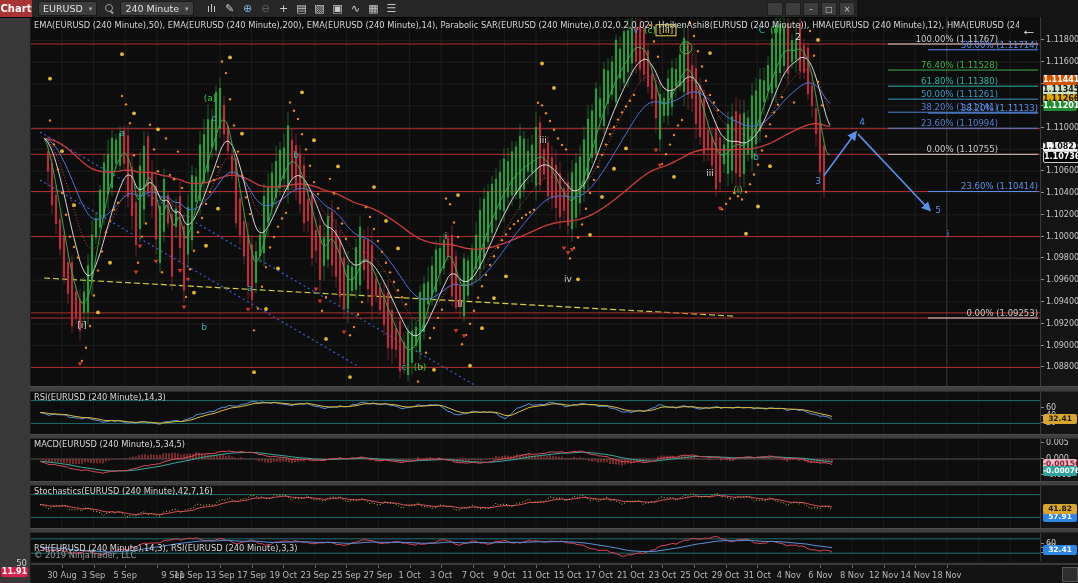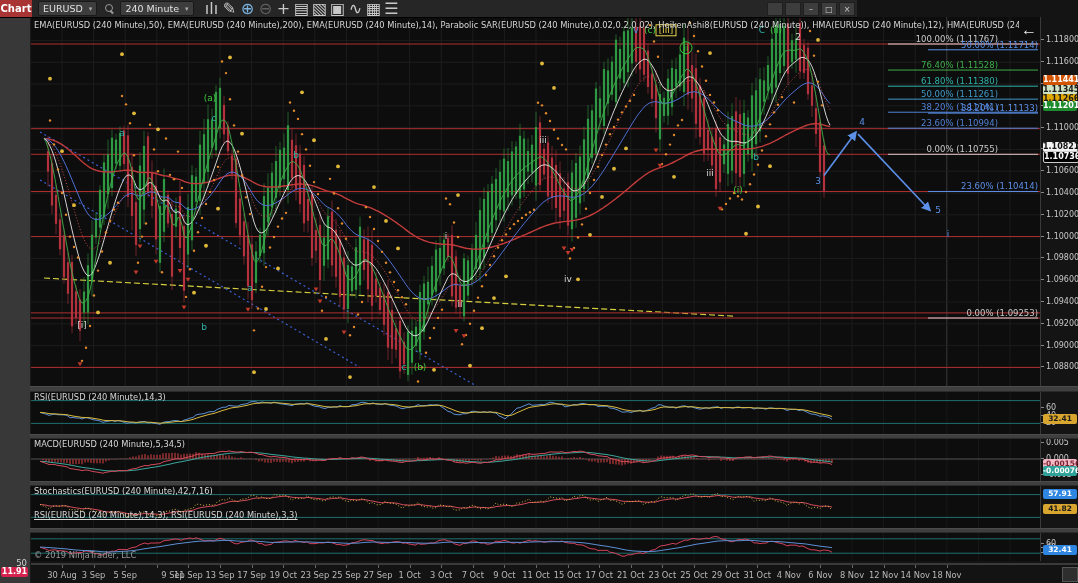--- a/index.html
+++ b/index.html
@@ -11,21 +11,21 @@
   .chart-tab{width:32px;height:17px;background:#a93434;color:#fff;font-size:10px;font-weight:bold;
              display:flex;align-items:center;justify-content:center;}
   .combo{height:13px;background:#3d3d3d;border:1px solid #1a1a1a;border-radius:2px;color:#e0e0e0;
          font-size:9.5px;display:flex;align-items:center;padding:0 4px;margin-left:6px;gap:6px;}
   .combo .caret{font-size:7px;color:#aaa;}
   .magnifier{width:9px;height:9px;position:relative;margin-left:8px;}
   .magnifier::before{content:"";position:absolute;left:0;top:0;width:6px;height:6px;border:1.4px solid #999;border-radius:50%;}
   .magnifier::after{content:"";position:absolute;left:6px;top:6px;width:4px;height:1.6px;background:#999;transform:rotate(45deg);transform-origin:0 0;}
   .toolbar-icons{display:flex;align-items:center;margin-left:10px;gap:2px;}
   .tbtn{min-width:16px;height:15px;display:flex;align-items:center;justify-content:center;
-        color:#c8c8c8;font-size:16px;cursor:default;}
+        color:#c8c8c8;font-size:11px;cursor:default;}
   .tbtn.disabled{color:#5e5e5e;}
   .win-controls{position:absolute;right:2px;top:2px;display:flex;gap:2px;}
   .wbtn{width:14px;height:12px;background:#3d3d3d;border:1px solid #1f1f1f;color:#ccc;font-size:8px;
         display:flex;align-items:center;justify-content:center;}
   
   .left-strip{position:absolute;left:0;top:17px;width:30px;height:566px;background:#383838;
               border-right:1px solid #1a1a1a;z-index:5;}
   .left-tick{position:absolute;right:3px;font-size:8.5px;color:#cfcfcf;z-index:6;}
   .left-badge{position:absolute;left:1px;width:27px;height:10px;background:#d6224c;color:#fff;
               font-size:8px;font-weight:bold;text-align:center;line-height:10px;border-radius:2px;z-index:6;}
@@ -1312,21 +1312,21 @@
         <line x1="916.8000000000001" y1="0" x2="916.8000000000001" y2="44" stroke="#191919"></line>
         <line x1="948.4000000000001" y1="0" x2="948.4000000000001" y2="44" stroke="#191919"></line>
         <line x1="980" y1="0" x2="980" y2="44" stroke="#191919"></line>
         <line x1="0" y1="10.600000000000001" x2="1010" y2="10.600000000000001" stroke="#1f6f6f"></line>
         <line x1="0" y1="33.400000000000006" x2="1010" y2="33.400000000000006" stroke="#1f6f6f"></line>
         <path d="M10.0 20.5L13.0 20.7L16.0 21.2L19.0 21.9L22.0 22.1L25.0 22.0L28.0 22.1L31.0 22.0L34.0 21.9L37.0 22.0L40.0 22.8L43.0 23.3L46.0 23.9L49.0 24.2L52.0 24.8L55.0 24.7L58.0 24.5L61.0 24.8L64.0 25.3L67.0 25.8L70.0 26.3L73.0 27.4L76.0 27.8L79.0 28.0L82.0 27.9L85.0 28.2L88.0 28.0L91.0 28.1L94.0 28.7L97.0 29.5L100.0 29.9L103.0 30.2L106.0 30.5L109.0 30.3L112.0 29.9L115.0 29.5L118.0 29.8L121.0 29.7L124.0 29.9L127.0 30.2L130.0 30.6L133.0 30.2L136.0 29.6L139.0 29.1L142.0 28.5L145.0 27.9L148.0 27.5L151.0 27.7L154.0 27.4L157.0 27.1L160.0 26.6L163.0 26.2L166.0 25.0L169.0 24.0L172.0 23.4L175.0 23.0L178.0 22.5L181.0 22.2L184.0 22.1L187.0 21.3L190.0 20.3L193.0 19.3L196.0 18.8L199.0 17.8L202.0 17.4L205.0 17.3L208.0 17.4L211.0 16.9L214.0 16.5L217.0 16.2L220.0 15.3L223.0 14.5L226.0 14.0L229.0 14.1L232.0 13.8L235.0 13.9L238.0 14.0L241.0 14.1L244.0 13.4L247.0 13.0L250.0 12.6L253.0 12.3L256.0 12.2L259.0 12.5L262.0 13.3L265.0 13.4L268.0 13.7L271.0 13.8L274.0 13.9L277.0 13.5L280.0 13.6L283.0 13.9L286.0 14.3L289.0 14.5L292.0 15.0L295.0 15.4L298.0 15.0L301.0 14.7L304.0 14.3L307.0 14.3L310.0 13.9L313.0 14.3L316.0 14.8L319.0 15.4L322.0 15.5L325.0 15.7L328.0 15.9L331.0 15.7L334.0 15.6L337.0 16.0L340.0 16.7L343.0 17.1L346.0 17.8L349.0 18.4L352.0 18.8L355.0 18.5L358.0 18.6L361.0 18.7L364.0 18.9L367.0 19.2L370.0 20.0L373.0 20.8L376.0 20.9L379.0 21.1L382.0 21.1L385.0 21.0L388.0 20.5L391.0 20.7L394.0 21.1L397.0 21.5L400.0 21.7L403.0 22.3L406.0 22.5L409.0 22.2L412.0 22.0L415.0 22.0L418.0 22.2L421.0 22.2L424.0 22.9L427.0 23.5L430.0 24.0L433.0 23.9L436.0 24.0L439.0 23.7L442.0 23.2L445.0 23.0L448.0 23.2L451.0 23.5L454.0 23.5L457.0 23.8L460.0 23.8L463.0 23.5L466.0 22.6L469.0 22.3L472.0 21.9L475.0 21.6L478.0 21.4L481.0 21.7L484.0 21.7L487.0 21.1L490.0 20.7L493.0 20.1L496.0 19.4L499.0 18.5L502.0 18.5L505.0 18.4L508.0 18.3L511.0 18.1L514.0 18.0L517.0 17.5L520.0 16.6L523.0 16.0L526.0 15.6L529.0 15.4L532.0 15.0L535.0 15.4L538.0 15.5L541.0 15.3L544.0 14.7L547.0 14.5L550.0 13.9L553.0 13.4L556.0 13.4L559.0 13.9L562.0 14.3L565.0 14.5L568.0 15.1L571.0 15.3L574.0 15.2L577.0 14.8L580.0 15.2L583.0 15.4L586.0 15.7L589.0 16.3L592.0 17.1L595.0 17.4L598.0 17.4L601.0 17.5L604.0 17.4L607.0 17.4L610.0 17.3L613.0 17.9L616.0 18.1L619.0 18.2L622.0 18.1L625.0 18.1L628.0 17.3L631.0 16.4L634.0 15.9L637.0 15.5L640.0 15.1L643.0 14.8L646.0 15.1L649.0 14.9L652.0 14.5L655.0 13.8L658.0 13.5L661.0 12.7L664.0 12.2L667.0 12.2L670.0 12.4L673.0 12.5L676.0 12.4L679.0 12.6L682.0 12.4L685.0 11.9L688.0 11.5L691.0 11.8L694.0 11.8L697.0 12.1L700.0 12.6L703.0 13.2L706.0 13.2L709.0 13.0L712.0 13.1L715.0 13.0L718.0 12.9L721.0 13.0L724.0 13.9L727.0 14.3L730.0 14.7L733.0 15.0L736.0 15.4L739.0 15.1L742.0 14.9L745.0 15.3L748.0 15.7L751.0 16.2L754.0 16.8L757.0 17.8L760.0 18.1L763.0 18.2L766.0 18.2L769.0 18.6L772.0 18.5L775.0 18.9L778.0 19.7L781.0 20.7L784.0 21.2L787.0 21.7L790.0 22.3L793.0 22.2L796.0 22.2L799.0 22.3L802.0 23.1" fill="none" stroke="#d04a5a" stroke-width="1"></path>
         <path d="M10.0 20.5L13.0 21.8L16.0 22.9L19.0 25.0L22.0 22.8L25.0 21.5L28.0 22.4L31.0 21.8L34.0 21.6L37.0 22.0L40.0 26.1L43.0 25.4L46.0 26.1L49.0 25.6L52.0 27.1L55.0 24.2L58.0 24.1L61.0 25.8L64.0 27.3L67.0 27.7L70.0 28.6L73.0 31.5L76.0 29.5L79.0 28.6L82.0 27.4L85.0 29.4L88.0 27.3L91.0 28.7L94.0 30.8L97.0 32.9L100.0 31.7L103.0 31.1L106.0 31.9L109.0 29.4L112.0 28.2L115.0 27.9L118.0 30.9L121.0 29.3L124.0 30.8L127.0 31.3L130.0 32.2L133.0 28.4L136.0 27.3L139.0 27.3L142.0 26.0L145.0 25.3L148.0 26.0L151.0 28.7L154.0 26.2L157.0 25.9L160.0 24.5L163.0 24.4L166.0 20.2L169.0 20.3L172.0 21.1L175.0 21.4L178.0 20.4L181.0 20.8L184.0 21.7L187.0 18.1L190.0 16.5L193.0 15.3L196.0 16.5L199.0 13.8L202.0 15.7L205.0 16.9L208.0 17.6L211.0 15.2L214.0 14.9L217.0 14.7L220.0 11.9L223.0 11.2L226.0 11.9L229.0 14.5L232.0 12.7L235.0 14.5L238.0 14.5L241.0 14.5L244.0 10.7L247.0 11.0L250.0 11.3L253.0 11.0L256.0 11.6L259.0 13.8L262.0 16.3L265.0 14.1L268.0 14.8L271.0 14.2L274.0 14.5L277.0 11.6L280.0 14.0L283.0 15.3L286.0 15.9L289.0 15.4L292.0 16.7L295.0 17.0L298.0 13.7L301.0 13.2L304.0 13.0L307.0 14.3L310.0 12.2L313.0 15.7L316.0 17.1L319.0 17.7L322.0 15.7L325.0 16.8L328.0 16.6L331.0 14.7L334.0 15.4L337.0 17.4L340.0 19.8L343.0 18.4L346.0 20.8L349.0 20.7L352.0 20.3L355.0 17.2L358.0 19.0L361.0 19.4L364.0 19.5L367.0 20.5L370.0 23.1L373.0 24.0L376.0 21.3L379.0 22.0L382.0 21.0L385.0 20.8L388.0 18.4L391.0 21.6L394.0 22.5L397.0 23.1L400.0 22.6L403.0 24.4L406.0 23.6L409.0 20.8L412.0 21.4L415.0 21.9L418.0 23.1L421.0 22.0L424.0 25.8L427.0 26.1L430.0 25.9L433.0 23.3L436.0 24.3L439.0 22.9L442.0 21.2L445.0 22.1L448.0 24.0L451.0 24.9L454.0 23.1L457.0 25.2L460.0 23.7L463.0 22.2L466.0 19.1L469.0 21.1L472.0 20.3L475.0 20.2L478.0 20.8L481.0 22.6L484.0 21.7L487.0 18.7L490.0 19.1L493.0 17.6L496.0 16.8L499.0 14.9L502.0 18.4L505.0 18.1L508.0 18.0L511.0 17.0L514.0 18.0L517.0 15.5L520.0 12.8L523.0 13.5L526.0 14.0L529.0 14.4L532.0 13.6L535.0 17.0L538.0 15.8L541.0 14.7L544.0 12.4L547.0 13.7L550.0 11.6L553.0 11.3L556.0 13.4L559.0 15.8L562.0 16.2L565.0 15.2L568.0 17.5L571.0 15.8L574.0 14.9L577.0 13.4L580.0 16.7L583.0 16.1L586.0 17.1L589.0 18.5L592.0 20.4L595.0 18.9L598.0 17.0L601.0 18.1L604.0 17.2L607.0 17.1L610.0 16.9L613.0 20.4L616.0 19.0L619.0 18.7L622.0 17.5L625.0 17.9L628.0 14.5L631.0 12.7L634.0 13.7L637.0 13.9L640.0 13.7L643.0 13.5L646.0 16.4L649.0 14.1L652.0 12.8L655.0 10.9L658.0 12.3L661.0 9.8L664.0 10.2L667.0 12.0L670.0 13.4L673.0 12.7L676.0 12.1L679.0 13.6L682.0 11.2L685.0 10.3L688.0 9.7L691.0 13.1L694.0 11.9L697.0 13.4L700.0 14.5L703.0 15.8L706.0 13.2L709.0 12.2L712.0 13.4L715.0 12.4L718.0 12.6L721.0 13.5L724.0 17.4L727.0 15.9L730.0 16.4L733.0 16.0L736.0 16.9L739.0 14.0L742.0 14.4L745.0 16.6L748.0 17.6L751.0 18.1L754.0 19.1L757.0 21.7L760.0 19.2L763.0 18.8L766.0 18.2L769.0 20.2L772.0 18.3L775.0 20.6L778.0 23.0L781.0 24.4L784.0 23.3L787.0 23.5L790.0 24.6L793.0 22.2L796.0 22.1L799.0 22.8L802.0 26.2" fill="none" stroke="#d8b93f" stroke-width="1" stroke-dasharray="1 2"></path>
       </svg>
       <div class="panel-label" style="top: 486px;">Stochastics(EURUSD (240 Minute),42,7,16)</div>
       <div class="panel-axis" style="top: 484px; height: 44px;">
-        <div class="badge" style="background: rgb(47, 134, 224); color: rgb(255, 255, 255); font-size: 7.5px; top: 5px;">57.91</div>
+        <div class="badge" style="background: rgb(47, 134, 224); color: rgb(255, 255, 255); font-size: 7.5px; top: 28px;">57.91</div>
         <div class="badge" style="background: rgb(216, 166, 46); color: rgb(26, 26, 26); font-size: 7.5px; top: 20.1084px;">41.82</div>
       </div>
       <svg width="1010" height="30" class="panel-svg" style="top: 531px;">
         <line x1="32" y1="0" x2="32" y2="30" stroke="#191919"></line>
         <line x1="63.599999999999994" y1="0" x2="63.599999999999994" y2="30" stroke="#191919"></line>
         <line x1="95.2" y1="0" x2="95.2" y2="30" stroke="#191919"></line>
         <line x1="126.80000000000001" y1="0" x2="126.80000000000001" y2="30" stroke="#191919"></line>
         <line x1="158.4" y1="0" x2="158.4" y2="30" stroke="#191919"></line>
         <line x1="190" y1="0" x2="190" y2="30" stroke="#191919"></line>
         <line x1="221.60000000000002" y1="0" x2="221.60000000000002" y2="30" stroke="#191919"></line>
@@ -1352,21 +1352,21 @@
         <line x1="853.6" y1="0" x2="853.6" y2="30" stroke="#191919"></line>
         <line x1="885.2" y1="0" x2="885.2" y2="30" stroke="#191919"></line>
         <line x1="916.8000000000001" y1="0" x2="916.8000000000001" y2="30" stroke="#191919"></line>
         <line x1="948.4000000000001" y1="0" x2="948.4000000000001" y2="30" stroke="#191919"></line>
         <line x1="980" y1="0" x2="980" y2="30" stroke="#191919"></line>
         <line x1="0" y1="7.800000000000001" x2="1010" y2="7.800000000000001" stroke="#1f6f6f"></line>
         <line x1="0" y1="22.200000000000003" x2="1010" y2="22.200000000000003" stroke="#1f6f6f"></line>
         <path d="M10.0 16.1L13.0 17.2L16.0 18.1L19.0 19.5L22.0 19.0L25.0 18.8L28.0 19.6L31.0 19.7L34.0 20.0L37.0 20.5L40.0 22.7L43.0 22.0L46.0 21.9L49.0 21.4L52.0 21.6L55.0 20.0L58.0 20.2L61.0 21.3L64.0 22.2L67.0 22.7L70.0 23.4L73.0 24.0L76.0 22.4L79.0 21.3L82.0 20.1L85.0 20.3L88.0 18.5L91.0 18.4L94.0 18.5L97.0 18.7L100.0 17.3L103.0 16.4L106.0 16.0L109.0 14.2L112.0 12.9L115.0 12.0L118.0 13.0L121.0 11.9L124.0 12.1L127.0 11.9L130.0 11.9L133.0 10.0L136.0 9.3L139.0 9.2L142.0 8.5L145.0 8.0L148.0 8.2L151.0 9.3L154.0 8.0L157.0 7.7L160.0 7.0L163.0 7.8L166.0 6.8L169.0 7.7L172.0 8.9L175.0 10.0L178.0 9.4L181.0 9.5L184.0 9.9L187.0 8.2L190.0 7.4L193.0 7.9L196.0 9.5L199.0 9.3L202.0 11.2L205.0 12.7L208.0 12.8L211.0 11.3L214.0 10.9L217.0 10.5L220.0 8.9L223.0 9.5L226.0 10.6L229.0 12.6L232.0 12.6L235.0 14.3L238.0 13.9L241.0 13.4L244.0 11.3L247.0 11.1L250.0 10.8L253.0 10.1L256.0 9.9L259.0 10.4L262.0 11.0L265.0 9.4L268.0 10.4L271.0 10.7L274.0 11.5L277.0 10.8L280.0 12.6L283.0 12.7L286.0 12.5L289.0 11.8L292.0 12.0L295.0 11.7L298.0 11.0L301.0 11.6L304.0 12.3L307.0 13.7L310.0 13.5L313.0 14.3L316.0 14.0L319.0 13.5L322.0 11.7L325.0 11.4L328.0 10.6L331.0 9.2L334.0 8.8L337.0 9.1L340.0 9.5L343.0 9.6L346.0 11.4L349.0 12.0L352.0 12.6L355.0 11.9L358.0 12.1L361.0 11.5L364.0 10.8L367.0 10.6L370.0 11.0L373.0 12.3L376.0 11.9L379.0 13.0L382.0 13.4L385.0 14.2L388.0 12.5L391.0 13.3L394.0 13.1L397.0 12.8L400.0 11.9L403.0 12.1L406.0 11.2L409.0 9.4L412.0 9.0L415.0 8.7L418.0 10.0L421.0 10.2L424.0 12.7L427.0 13.6L430.0 14.3L433.0 12.6L436.0 12.6L439.0 11.4L442.0 10.1L445.0 10.0L448.0 11.3L451.0 12.2L454.0 11.9L457.0 13.2L460.0 13.0L463.0 11.9L466.0 10.1L469.0 10.6L472.0 9.9L475.0 9.4L478.0 10.4L481.0 11.8L484.0 12.1L487.0 11.4L490.0 12.2L493.0 11.1L496.0 10.3L499.0 9.1L502.0 10.3L505.0 9.7L508.0 10.2L511.0 10.3L514.0 11.3L517.0 10.8L520.0 10.1L523.0 10.3L526.0 10.4L529.0 10.5L532.0 10.0L535.0 11.4L538.0 11.9L541.0 12.3L544.0 12.2L547.0 13.7L550.0 13.8L553.0 14.2L556.0 15.6L559.0 17.2L562.0 17.9L565.0 18.0L568.0 19.5L571.0 19.3L574.0 19.4L577.0 19.2L580.0 21.3L583.0 21.5L586.0 22.6L589.0 23.7L592.0 25.2L595.0 25.1L598.0 23.7L601.0 23.8L604.0 22.9L607.0 22.3L610.0 21.8L613.0 22.6L616.0 21.3L619.0 20.4L622.0 19.1L625.0 18.6L628.0 16.3L631.0 14.8L634.0 14.5L637.0 13.9L640.0 13.1L643.0 12.4L646.0 13.2L649.0 11.6L652.0 10.4L655.0 9.0L658.0 9.3L661.0 7.8L664.0 7.5L667.0 8.0L670.0 8.2L673.0 7.7L676.0 7.1L679.0 7.6L682.0 6.2L685.0 5.5L688.0 5.9L691.0 8.0L694.0 8.1L697.0 9.3L700.0 10.5L703.0 10.7L706.0 9.3L709.0 8.5L712.0 8.8L715.0 8.0L718.0 8.7L721.0 9.7L724.0 12.0L727.0 11.9L730.0 12.7L733.0 12.1L736.0 12.2L739.0 10.5L742.0 10.3L745.0 10.9L748.0 11.8L751.0 12.4L754.0 13.3L757.0 14.9L760.0 14.1L763.0 14.2L766.0 14.2L769.0 15.4L772.0 14.9L775.0 16.1L778.0 17.7L781.0 18.8L784.0 18.8L787.0 19.3L790.0 20.1L793.0 19.1L796.0 19.2L799.0 19.6L802.0 21.3" fill="none" stroke="#d0415a" stroke-width="1"></path>
         <path d="M10.0 16.1L13.0 16.2L16.0 16.4L19.0 16.6L22.0 16.8L25.0 17.0L28.0 17.3L31.0 17.5L34.0 17.7L37.0 18.0L40.0 18.4L43.0 18.7L46.0 19.0L49.0 19.2L52.0 19.4L55.0 19.5L58.0 19.5L61.0 19.7L64.0 19.9L67.0 20.2L70.0 20.5L73.0 20.8L76.0 20.9L79.0 21.0L82.0 20.9L85.0 20.8L88.0 20.6L91.0 20.4L94.0 20.3L97.0 20.1L100.0 19.9L103.0 19.5L106.0 19.2L109.0 18.8L112.0 18.2L115.0 17.7L118.0 17.3L121.0 16.8L124.0 16.4L127.0 16.0L130.0 15.6L133.0 15.1L136.0 14.6L139.0 14.1L142.0 13.6L145.0 13.1L148.0 12.6L151.0 12.3L154.0 11.9L157.0 11.6L160.0 11.2L163.0 10.8L166.0 10.5L169.0 10.2L172.0 10.1L175.0 10.1L178.0 10.0L181.0 10.0L184.0 10.0L187.0 9.8L190.0 9.6L193.0 9.4L196.0 9.4L199.0 9.4L202.0 9.6L205.0 9.9L208.0 10.1L211.0 10.2L214.0 10.3L217.0 10.3L220.0 10.2L223.0 10.1L226.0 10.2L229.0 10.4L232.0 10.6L235.0 10.9L238.0 11.2L241.0 11.4L244.0 11.4L247.0 11.4L250.0 11.3L253.0 11.2L256.0 11.1L259.0 11.0L262.0 11.0L265.0 10.9L268.0 10.8L271.0 10.8L274.0 10.9L277.0 10.9L280.0 11.0L283.0 11.2L286.0 11.3L289.0 11.4L292.0 11.4L295.0 11.4L298.0 11.4L301.0 11.4L304.0 11.5L307.0 11.7L310.0 11.9L313.0 12.1L316.0 12.2L319.0 12.4L322.0 12.3L325.0 12.2L328.0 12.1L331.0 11.8L334.0 11.5L337.0 11.3L340.0 11.2L343.0 11.0L346.0 11.0L349.0 11.1L352.0 11.3L355.0 11.3L358.0 11.4L361.0 11.4L364.0 11.4L367.0 11.3L370.0 11.3L373.0 11.4L376.0 11.4L379.0 11.5L382.0 11.7L385.0 11.9L388.0 12.0L391.0 12.1L394.0 12.2L397.0 12.2L400.0 12.2L403.0 12.2L406.0 12.1L409.0 11.9L412.0 11.6L415.0 11.3L418.0 11.2L421.0 11.1L424.0 11.3L427.0 11.5L430.0 11.7L433.0 11.8L436.0 11.9L439.0 11.8L442.0 11.7L445.0 11.5L448.0 11.5L451.0 11.6L454.0 11.6L457.0 11.8L460.0 11.9L463.0 11.9L466.0 11.7L469.0 11.6L472.0 11.5L475.0 11.3L478.0 11.2L481.0 11.3L484.0 11.3L487.0 11.3L490.0 11.4L493.0 11.4L496.0 11.3L499.0 11.1L502.0 11.0L505.0 10.9L508.0 10.8L511.0 10.8L514.0 10.8L517.0 10.8L520.0 10.8L523.0 10.7L526.0 10.7L529.0 10.7L532.0 10.6L535.0 10.7L538.0 10.8L541.0 10.9L544.0 11.1L547.0 11.3L550.0 11.5L553.0 11.8L556.0 12.1L559.0 12.6L562.0 13.0L565.0 13.5L568.0 14.0L571.0 14.5L574.0 14.9L577.0 15.3L580.0 15.9L583.0 16.4L586.0 16.9L589.0 17.5L592.0 18.2L595.0 18.8L598.0 19.3L601.0 19.7L604.0 20.0L607.0 20.2L610.0 20.3L613.0 20.5L616.0 20.6L619.0 20.6L622.0 20.4L625.0 20.3L628.0 19.9L631.0 19.5L634.0 19.0L637.0 18.6L640.0 18.1L643.0 17.6L646.0 17.2L649.0 16.7L652.0 16.1L655.0 15.5L658.0 14.9L661.0 14.3L664.0 13.7L667.0 13.1L670.0 12.7L673.0 12.3L676.0 11.8L679.0 11.4L682.0 10.9L685.0 10.5L688.0 10.0L691.0 9.9L694.0 9.7L697.0 9.7L700.0 9.7L703.0 9.8L706.0 9.8L709.0 9.7L712.0 9.6L715.0 9.4L718.0 9.4L721.0 9.4L724.0 9.6L727.0 9.8L730.0 10.1L733.0 10.3L736.0 10.4L739.0 10.5L742.0 10.4L745.0 10.5L748.0 10.6L751.0 10.8L754.0 11.0L757.0 11.3L760.0 11.6L763.0 11.8L766.0 12.1L769.0 12.4L772.0 12.6L775.0 12.9L778.0 13.3L781.0 13.8L784.0 14.3L787.0 14.7L790.0 15.2L793.0 15.5L796.0 15.9L799.0 16.2L802.0 16.7" fill="none" stroke="#5b8fd4" stroke-width="1"></path>
       </svg>
-      <div class="panel-label" style="top: 510px; text-decoration: underline;">RSI(EURUSD (240 Minute),14,3), RSI(EURUSD (240 Minute),3,3)</div>
+      <div class="panel-label" style="top: 543px;">RSI(EURUSD (240 Minute),14,3), RSI(EURUSD (240 Minute),3,3)</div>
       <div class="panel-axis" style="top: 531px; height: 30px;">
         <div class="ax-tick" style="top: 7.6px;">60</div>
         <div class="ax-tick" style="top: 12.4px;">40</div>
         <div class="ax-tick" style="top: 17.2px;">20</div>
         <div class="badge" style="background: rgb(47, 134, 224); color: rgb(255, 255, 255); font-size: 7.5px; top: 14.2216px;">32.41</div>
       </div>
     </div>
 
   <div class="date-axis" id="dateAxis">
       <div class="date-tick" style="left: 32px;"></div>

